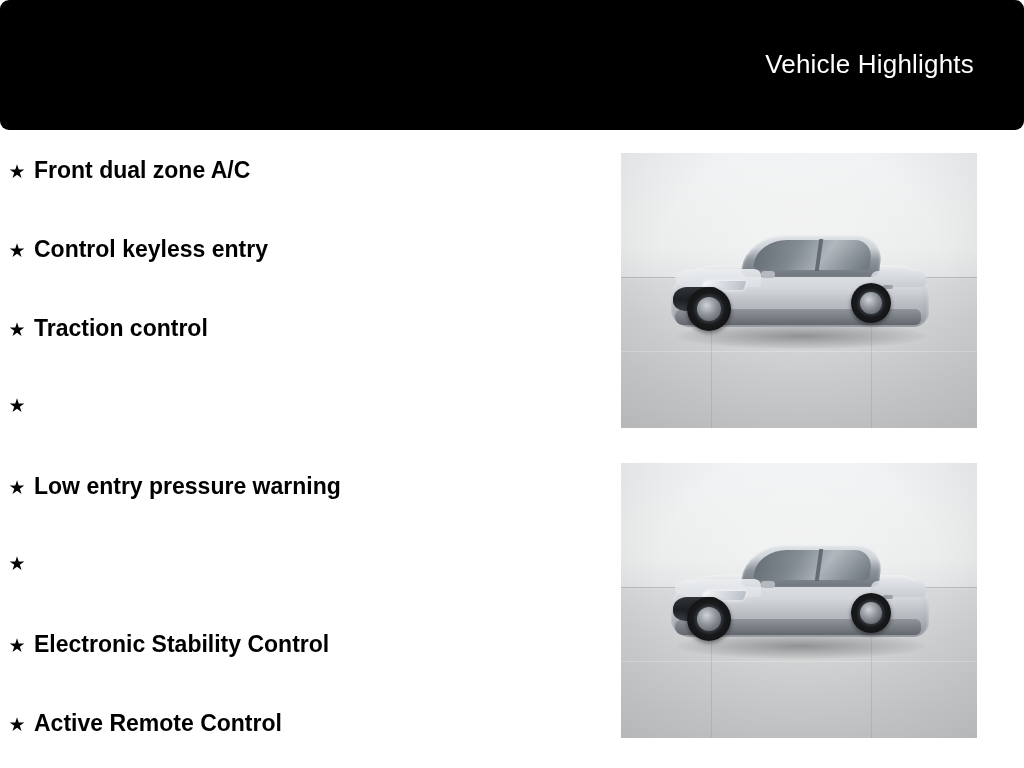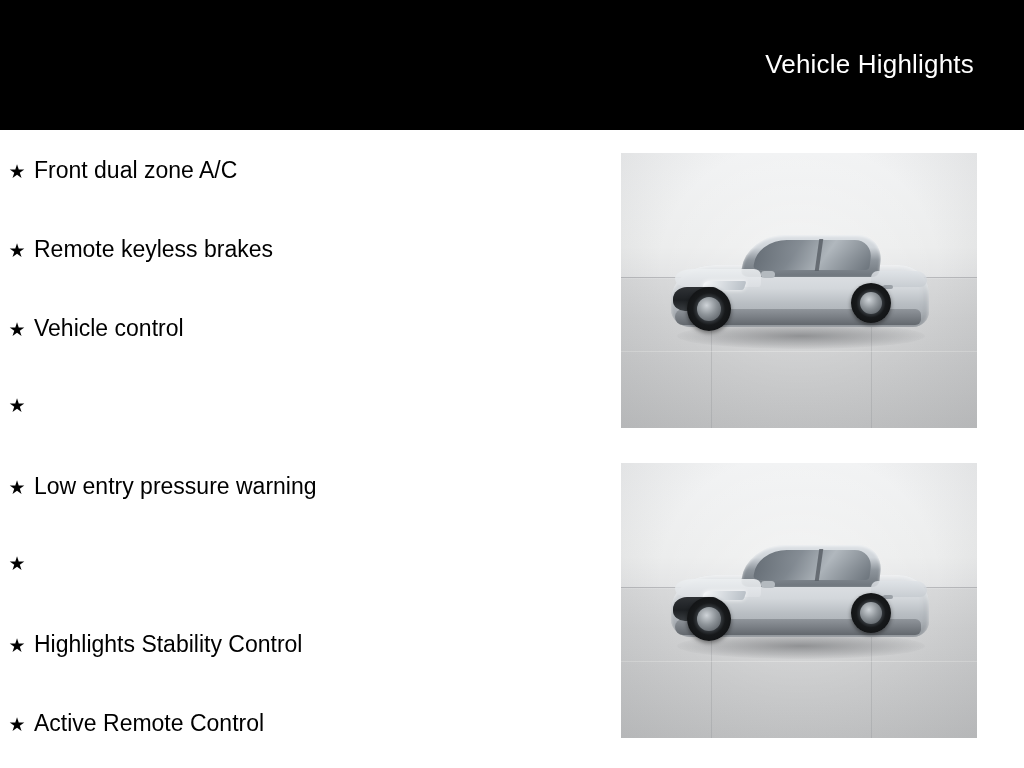--- a/index.html
+++ b/index.html
@@ -20,20 +20,21 @@
   }
 
   
   .header {
     position: absolute;
     left: 0;
     top: 0;
     width: 1024px;
     height: 130px;
     background: #000000;
+    border-radius: 9px;
   }
 
   .header-title {
     position: absolute;
     right: 50px;
     top: 49px;
     color: #ffffff;
     font-size: 26px;
     line-height: 30px;
     font-weight: 400;
@@ -64,20 +65,21 @@
     font-size: 19px;
     color: #000000;
     line-height: 24px;
   }
 
   .feature-label {
     font-size: 23px;
     color: #000000;
     line-height: 26px;
     white-space: nowrap;
+    font-weight: bold;
   }
 
   
   .photo {
     position: absolute;
     width: 356px;
     height: 275px;
     overflow: hidden;
     background: #e8e9eb;
   }
@@ -301,44 +303,44 @@
 
   <div class="features">
 
     <div class="feature-row">
       <span class="bullet-star">★</span>
       <span class="feature-label">Front dual zone A/C</span>
     </div>
 
     <div class="feature-row">
       <span class="bullet-star">★</span>
-      <span class="feature-label">Remote keyless brakes</span>
-    </div>
-
-    <div class="feature-row">
-      <span class="bullet-star">★</span>
-      <span class="feature-label">Vehicle control</span>
+      <span class="feature-label">Control keyless entry</span>
+    </div>
+
+    <div class="feature-row">
+      <span class="bullet-star">★</span>
+      <span class="feature-label">Traction control</span>
     </div>
 
     <div class="feature-row">
       <span class="bullet-star">★</span>
     </div>
 
     <div class="feature-row">
       <span class="bullet-star">★</span>
       <span class="feature-label">Low entry pressure warning</span>
     </div>
 
     <div class="feature-row">
       <span class="bullet-star">★</span>
     </div>
 
     <div class="feature-row">
       <span class="bullet-star">★</span>
-      <span class="feature-label">Highlights Stability Control</span>
+      <span class="feature-label">Electronic Stability Control</span>
     </div>
 
     <div class="feature-row">
       <span class="bullet-star">★</span>
       <span class="feature-label">Active Remote Control</span>
     </div>
 
   </div>
 
   <div class="photo photo-1">

